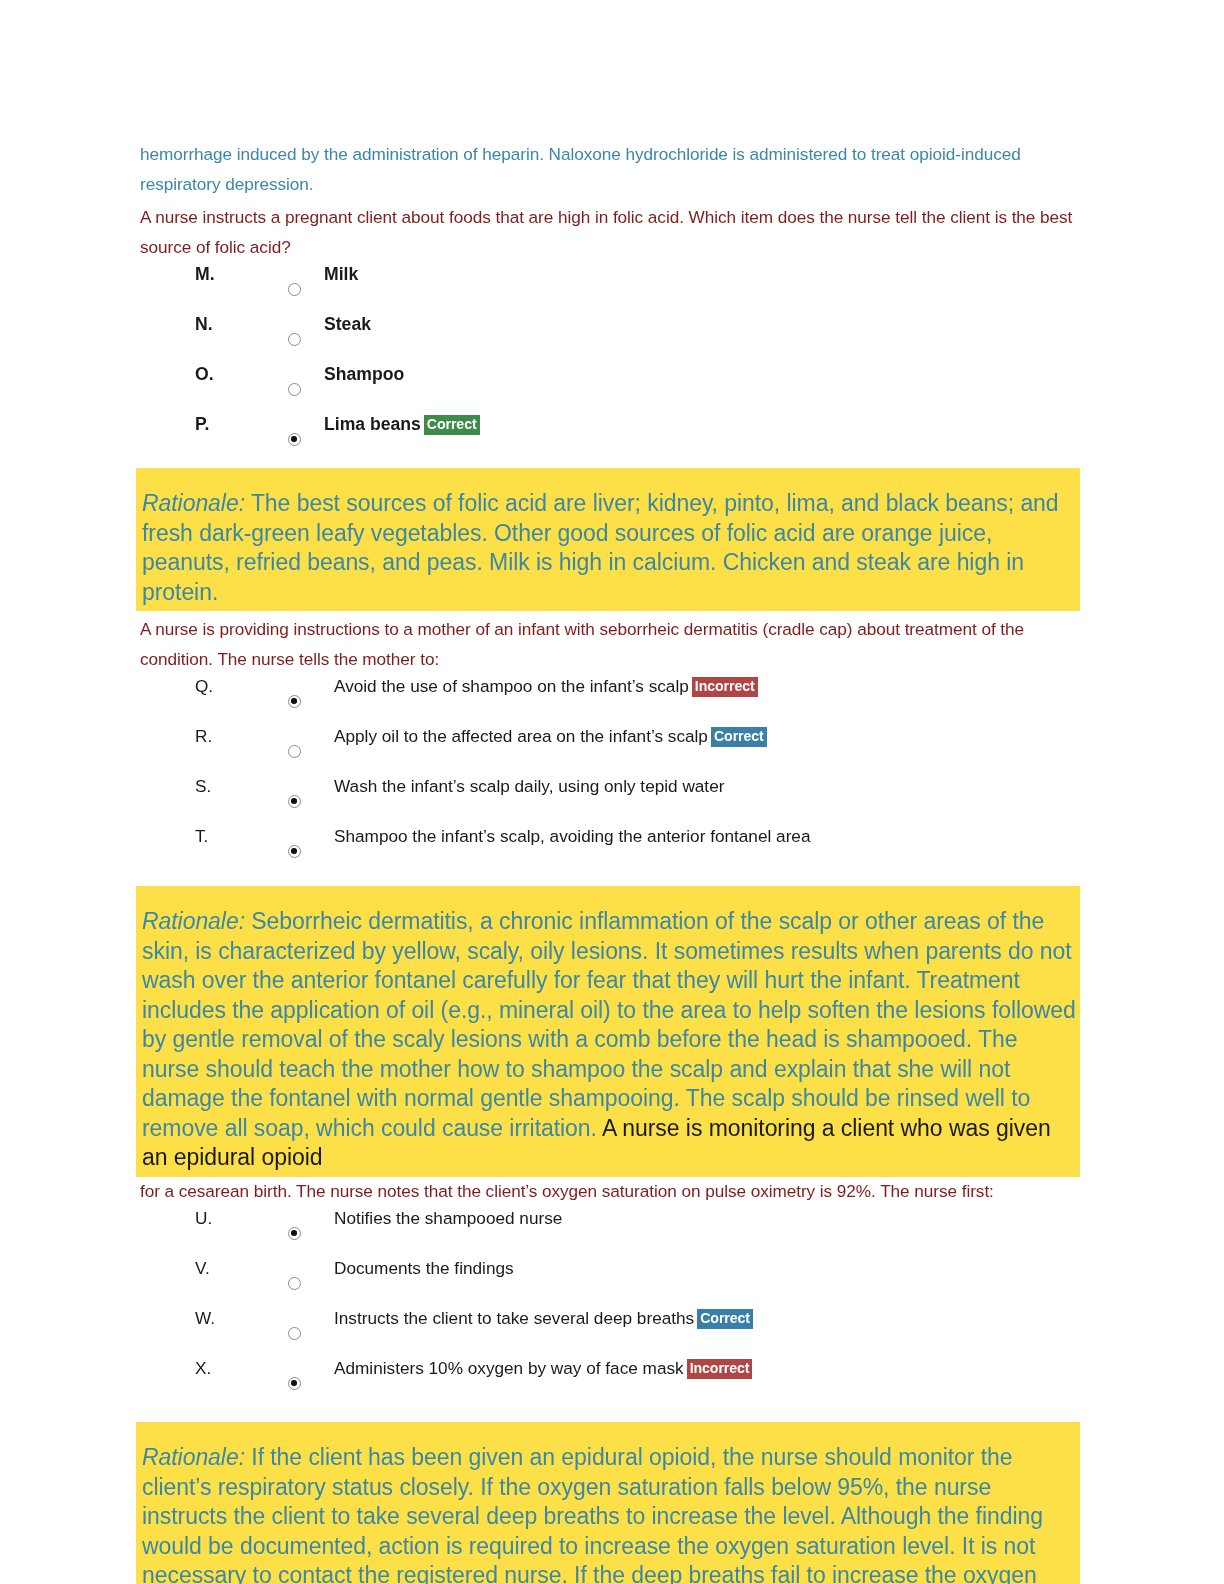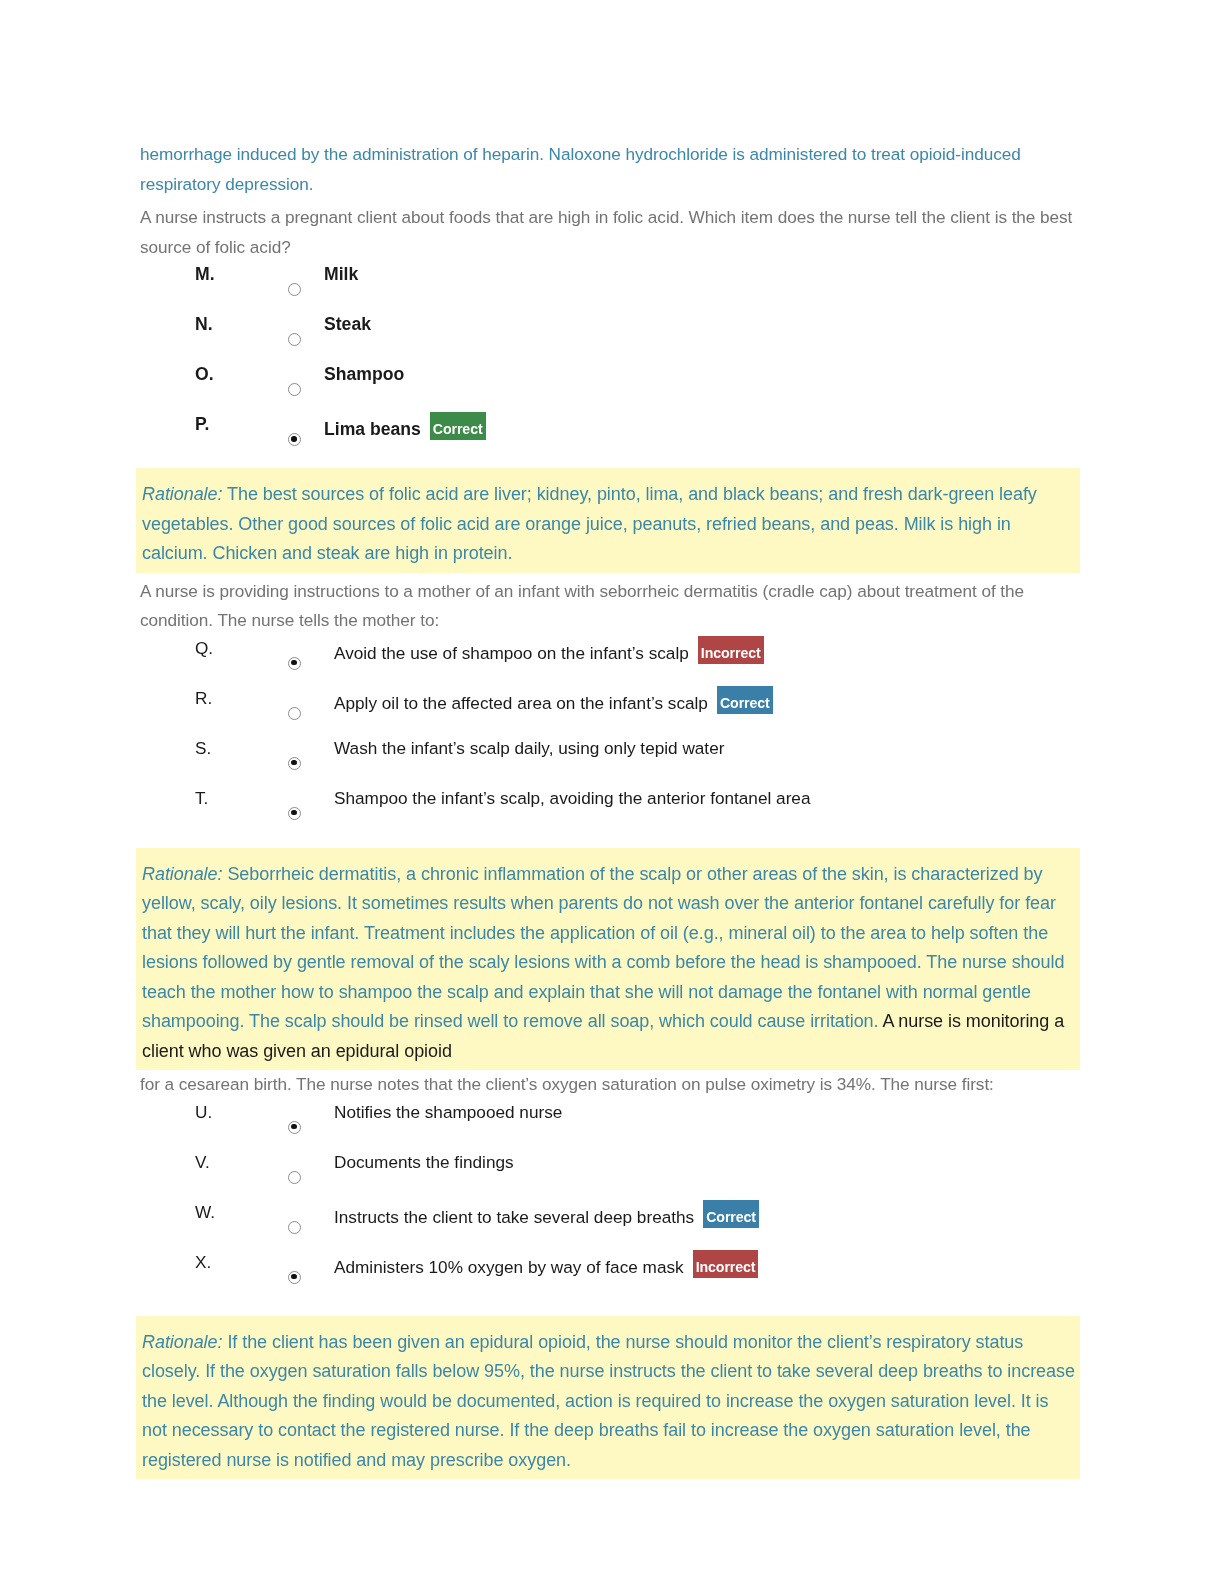--- a/index.html
+++ b/index.html
@@ -21,37 +21,37 @@
     height: 1584px;
     background: #ffffff;
     box-sizing: border-box;
     padding: 140px 144px 0 140px;
   }
 
   
   .para {
     font-size: 17.2px;
     line-height: 29.5px;
-    color: #737373;
+    color: #7f1d1d;
     margin: 0;
     text-align: left;
     letter-spacing: -0.06px;
   }
 
   .para.blue {
     color: #3a87a8;
   }
 
   
   .rationale {
-    background: #fef9c3;
+    background: #fde047;
     color: #3a87a8;
-    font-size: 18px;
+    font-size: 23px;
     line-height: 29.5px;
-    padding: 12px 4px 4px 6px;
+    padding: 21px 4px 4px 6px;
     margin: 2px 0 0 -4px;
     box-sizing: border-box;
     letter-spacing: -0.06px;
   }
   .rationale .lead {
     font-style: italic;
   }
   .rationale .carry {
     color: #1a1a1a;
   }
@@ -114,24 +114,24 @@
   .q-bold .opt-text {
     left: 184px;
   }
 
   
   .badge {
     display: inline-block;
     font-size: 14.2px;
     font-weight: bold;
     color: #ffffff;
-    padding: 9px 3px 2px 3px;
+    padding: 1px 3px 2px 3px;
     line-height: 17px;
     vertical-align: 1px;
-    margin-left: 9px;
+    margin-left: 3px;
     letter-spacing: -0.1px;
   }
   .badge.correct-green { background: #3d8b48; }
   .badge.correct-blue  { background: #3a7fa8; }
   .badge.incorrect     { background: #b04545; }
 
   .sp-4  { height: 4px; }
   .sp-10 { height: 10px; }
   .sp-14 { height: 14px; }
 </style>
@@ -207,21 +207,21 @@
       <span class="opt-radio selected"></span>
       <span class="opt-text"><span>Shampoo the infant’s scalp, avoiding the anterior fontanel area</span></span>
     </div>
 
   </div>
 
   <div class="sp-10"></div>
 
   <div class="rationale"><span class="lead">Rationale:</span><span> Seborrheic dermatitis, a chronic inflammation of the scalp or other areas of the skin, is characterized by yellow, scaly, oily lesions. It sometimes results when parents do not wash over the anterior fontanel carefully for fear that they will hurt the infant. Treatment includes the application of oil (e.g., mineral oil) to the area to help soften the lesions followed by gentle removal of the scaly lesions with a comb before the head is shampooed. The nurse should teach the mother how to shampoo the scalp and explain that she will not damage the fontanel with normal gentle shampooing. The scalp should be rinsed well to remove all soap, which could cause irritation. </span><span class="carry">A nurse is monitoring a client who was given an epidural opioid</span></div>
 
-  <p class="para">for a cesarean birth. The nurse notes that the client’s oxygen saturation on pulse oximetry is 34%. The nurse first:</p>
+  <p class="para">for a cesarean birth. The nurse notes that the client’s oxygen saturation on pulse oximetry is 92%. The nurse first:</p>
 
   <div class="options">
 
     <div class="opt-row">
       <span class="opt-letter">U.</span>
       <span class="opt-radio selected"></span>
       <span class="opt-text"><span>Notifies the shampooed nurse</span></span>
     </div>
 
     <div class="opt-row">

